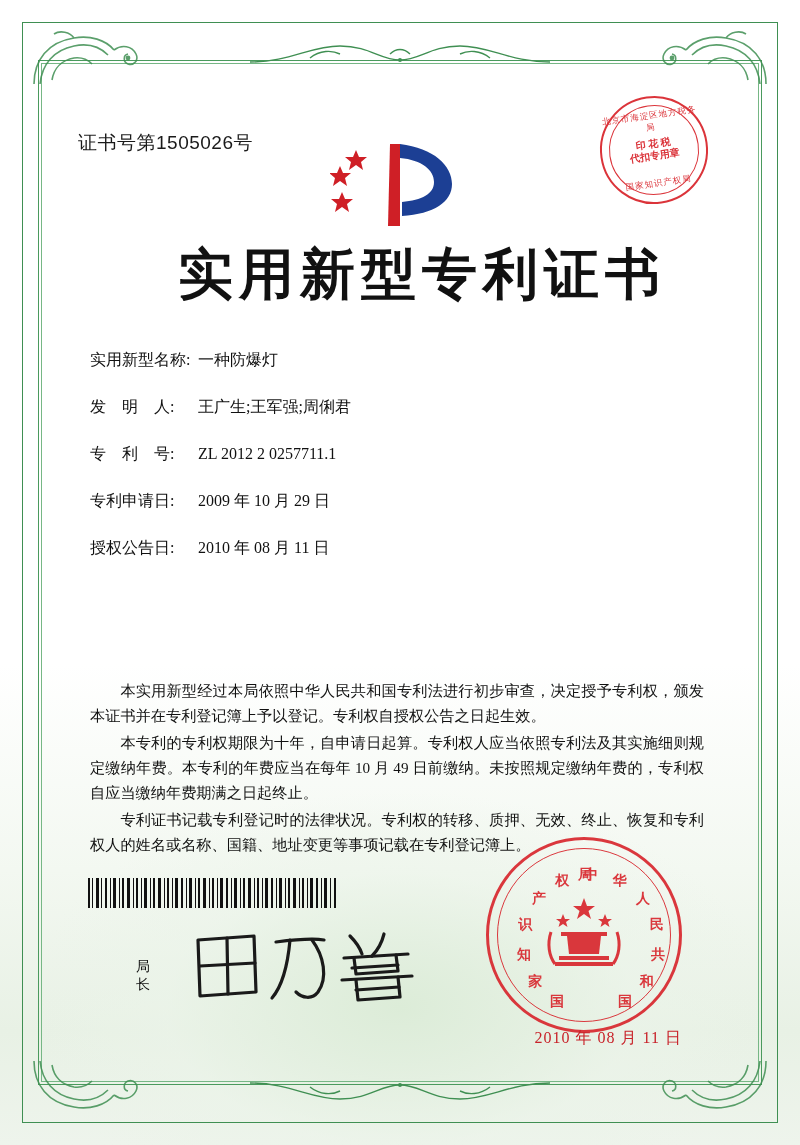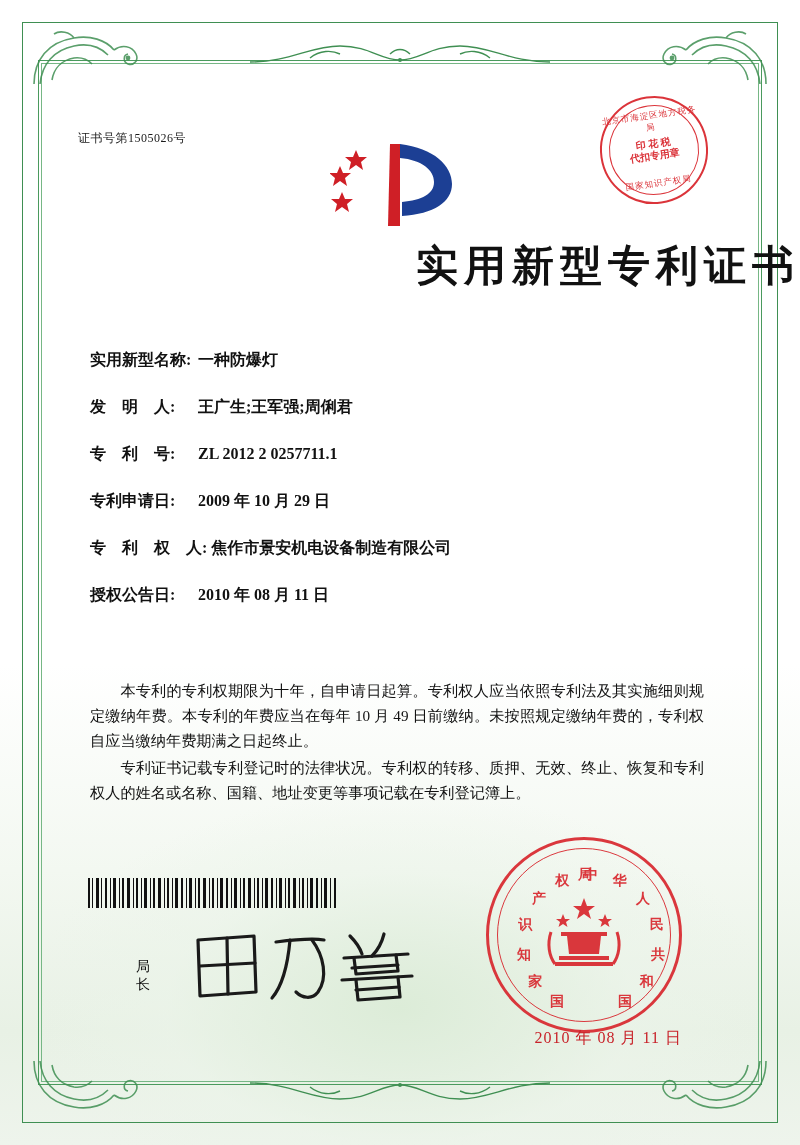--- a/index.html
+++ b/index.html
@@ -35,30 +35,30 @@
   .orn svg{display:block;}
   .orn-tl{left:30px;top:30px;}
   .orn-tr{right:30px;top:30px;transform:scaleX(-1);}
   .orn-bl{left:30px;bottom:30px;transform:scaleY(-1);}
   .orn-br{right:30px;bottom:30px;transform:scale(-1,-1);}
   .top-vine{position:absolute;left:50%;top:36px;transform:translateX(-50%);}
   .bottom-vine{position:absolute;left:50%;bottom:36px;transform:translateX(-50%) scaleY(-1);}
 
   .cert-no{
     position:absolute;left:78px;top:130px;
-    font-size:12px;color:#1a1a1a;letter-spacing:.5px;
-    font-family:Liberation Serif, serif;
+    font-size:19px;color:#1a1a1a;letter-spacing:.5px;
+    font-family:Liberation Sans, sans-serif;
   }
 
   
   .logo{position:absolute;left:330px;top:140px;width:130px;height:90px;}
   .title{
     position:absolute;left:0;right:0;top:238px;
-    text-align:right;
-    font-size:42px;
+    text-align:center;
+    font-size:55px;
     letter-spacing:6px;
     font-weight:bold;
     color:#111;
     font-family:"DejaVu Serif", serif;
     margin-left:44px;
   }
 
   
   .stamp-tax{
     position:absolute;right:92px;top:96px;width:104px;height:104px;
@@ -74,21 +74,21 @@
     position:absolute;left:0;right:0;top:12px;text-align:center;font-size:8.5px;letter-spacing:1px;
   }
   .stamp-tax .mid{
     position:absolute;left:0;right:0;top:40px;text-align:center;font-size:10px;line-height:12px;font-weight:bold;
   }
   .stamp-tax .arc-bot{
     position:absolute;left:0;right:0;bottom:12px;text-align:center;font-size:8.5px;letter-spacing:1px;
   }
 
   
-  .fields{position:absolute;left:90px;top:350px;right:90px;font-weight:bold;}
+  .fields{position:absolute;left:90px;top:350px;right:90px;}
   .field{
     font-size:16px;color:#111;margin-bottom:26px;
     font-family:"Liberation Serif", serif;
     white-space:nowrap;
   }
   .field .lab{display:inline-block;min-width:104px;}
   .field .val{}
 
   .paras{position:absolute;left:90px;top:678px;right:96px;}
   .para{
@@ -241,30 +241,27 @@
     </div>
     <div class="field">
       <span class="lab">专　利　号:</span>
       <span class="val">ZL 2012 2 0257711.1</span>
     </div>
     <div class="field">
       <span class="lab">专利申请日:</span>
       <span class="val">2009 年 10 月 29 日</span>
     </div>
     <div class="field">
-      <span class="lab">专　利　权　人:</span>
-      <span class="val">焦作市景安机电设备制造有限公司</span>
-    </div>
-    <div class="field">
       <span class="lab">授权公告日:</span>
       <span class="val">2010 年 08 月 11 日</span>
     </div>
   </div>
 
   <div class="paras">
+    <div class="para">本实用新型经过本局依照中华人民共和国专利法进行初步审查，决定授予专利权，颁发本证书并在专利登记簿上予以登记。专利权自授权公告之日起生效。</div>
     <div class="para">本专利的专利权期限为十年，自申请日起算。专利权人应当依照专利法及其实施细则规定缴纳年费。本专利的年费应当在每年 10 月 49 日前缴纳。未按照规定缴纳年费的，专利权自应当缴纳年费期满之日起终止。</div>
     <div class="para">专利证书记载专利登记时的法律状况。专利权的转移、质押、无效、终止、恢复和专利权人的姓名或名称、国籍、地址变更等事项记载在专利登记簿上。</div>
   </div>
 
   <div class="barcode">
     <svg width="252" height="30" viewBox="0 0 252 30">
       <g fill="#111">
         <rect x="0" y="0" width="2" height="30"></rect>
           <rect x="4" y="0" width="1" height="30"></rect>
         <rect x="8" y="0" width="3" height="30"></rect>

